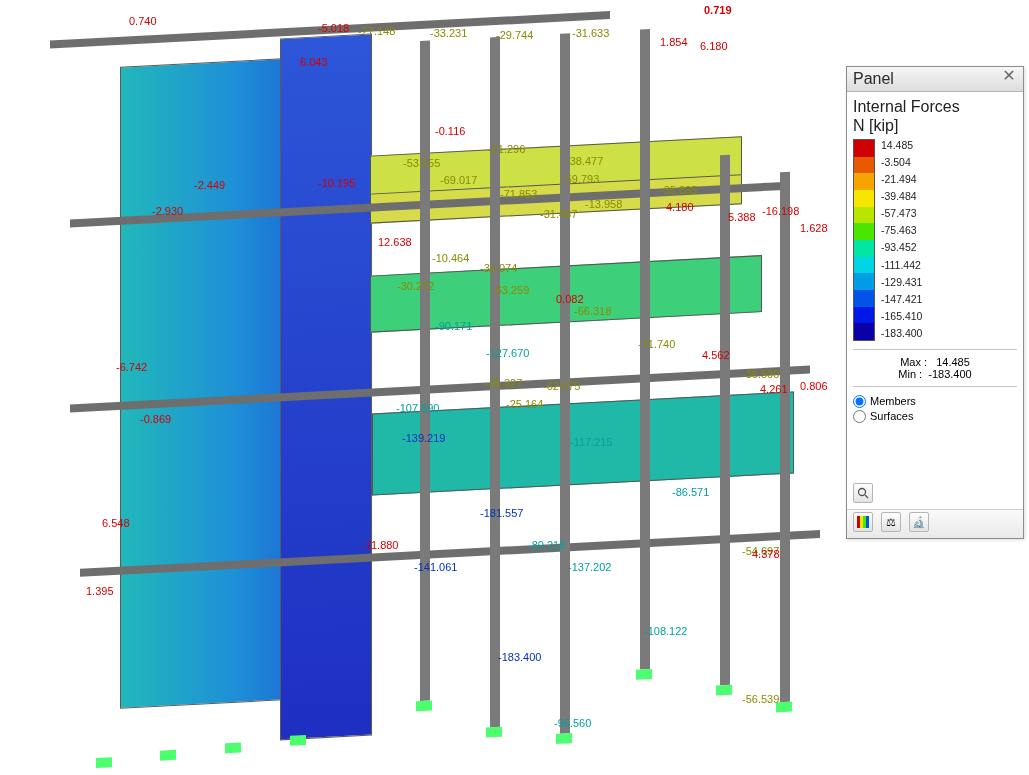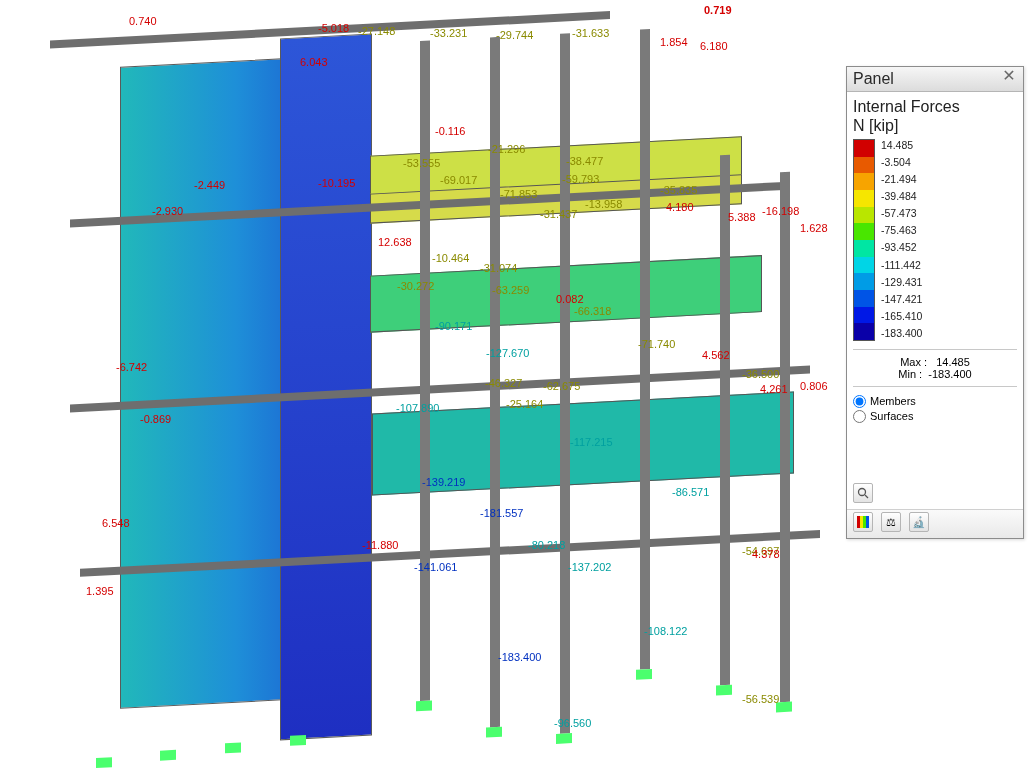--- a/index.html
+++ b/index.html
@@ -229,21 +229,21 @@
       <div class="lbl red" style="left: 702px; top: 349px;">4.562</div>
       <div class="lbl red" style="left: 116px; top: 361px;">-6.742</div>
       <div class="lbl olive" style="left: 454px; top: 377px; margin-left: 31px;">-46.327</div>
       <div class="lbl olive" style="left: 543px; top: 380px;">-62.675</div>
       <div class="lbl olive" style="left: 742px; top: 368px;">-36.500</div>
       <div class="lbl red" style="left: 760px; top: 383px;">4.261</div>
       <div class="lbl red" style="left: 800px; top: 380px;">0.806</div>
       <div class="lbl cyan" style="left: 396px; top: 402px;">-107.890</div>
       <div class="lbl olive" style="left: 506px; top: 398px;">-25.164</div>
       <div class="lbl red" style="left: 140px; top: 413px;">-0.869</div>
-      <div class="lbl blue" style="left: 402px; top: 476px; margin-left: 20px;">-139.219</div>
+      <div class="lbl blue" style="left: 402px; top: 432px;">-139.219</div>
       <div class="lbl cyan" style="left: 570px; top: 436px;">-117.215</div>
       <div class="lbl cyan" style="left: 672px; top: 486px;">-86.571</div>
       <div class="lbl blue" style="left: 480px; top: 507px;">-181.557</div>
       <div class="lbl red" style="left: 102px; top: 517px;">6.548</div>
       <div class="lbl red" style="left: 362px; top: 539px;">-11.880</div>
       <div class="lbl cyan" style="left: 528px; top: 539px;">-80.218</div>
       <div class="lbl olive" style="left: 742px; top: 545px; text-align: center;">-54.697</div>
       <div class="lbl red" style="left: 752px; top: 548px;">4.378</div>
       <div class="lbl blue" style="left: 414px; top: 561px;">-141.061</div>
       <div class="lbl cyan" style="left: 568px; top: 561px;">-137.202</div>

